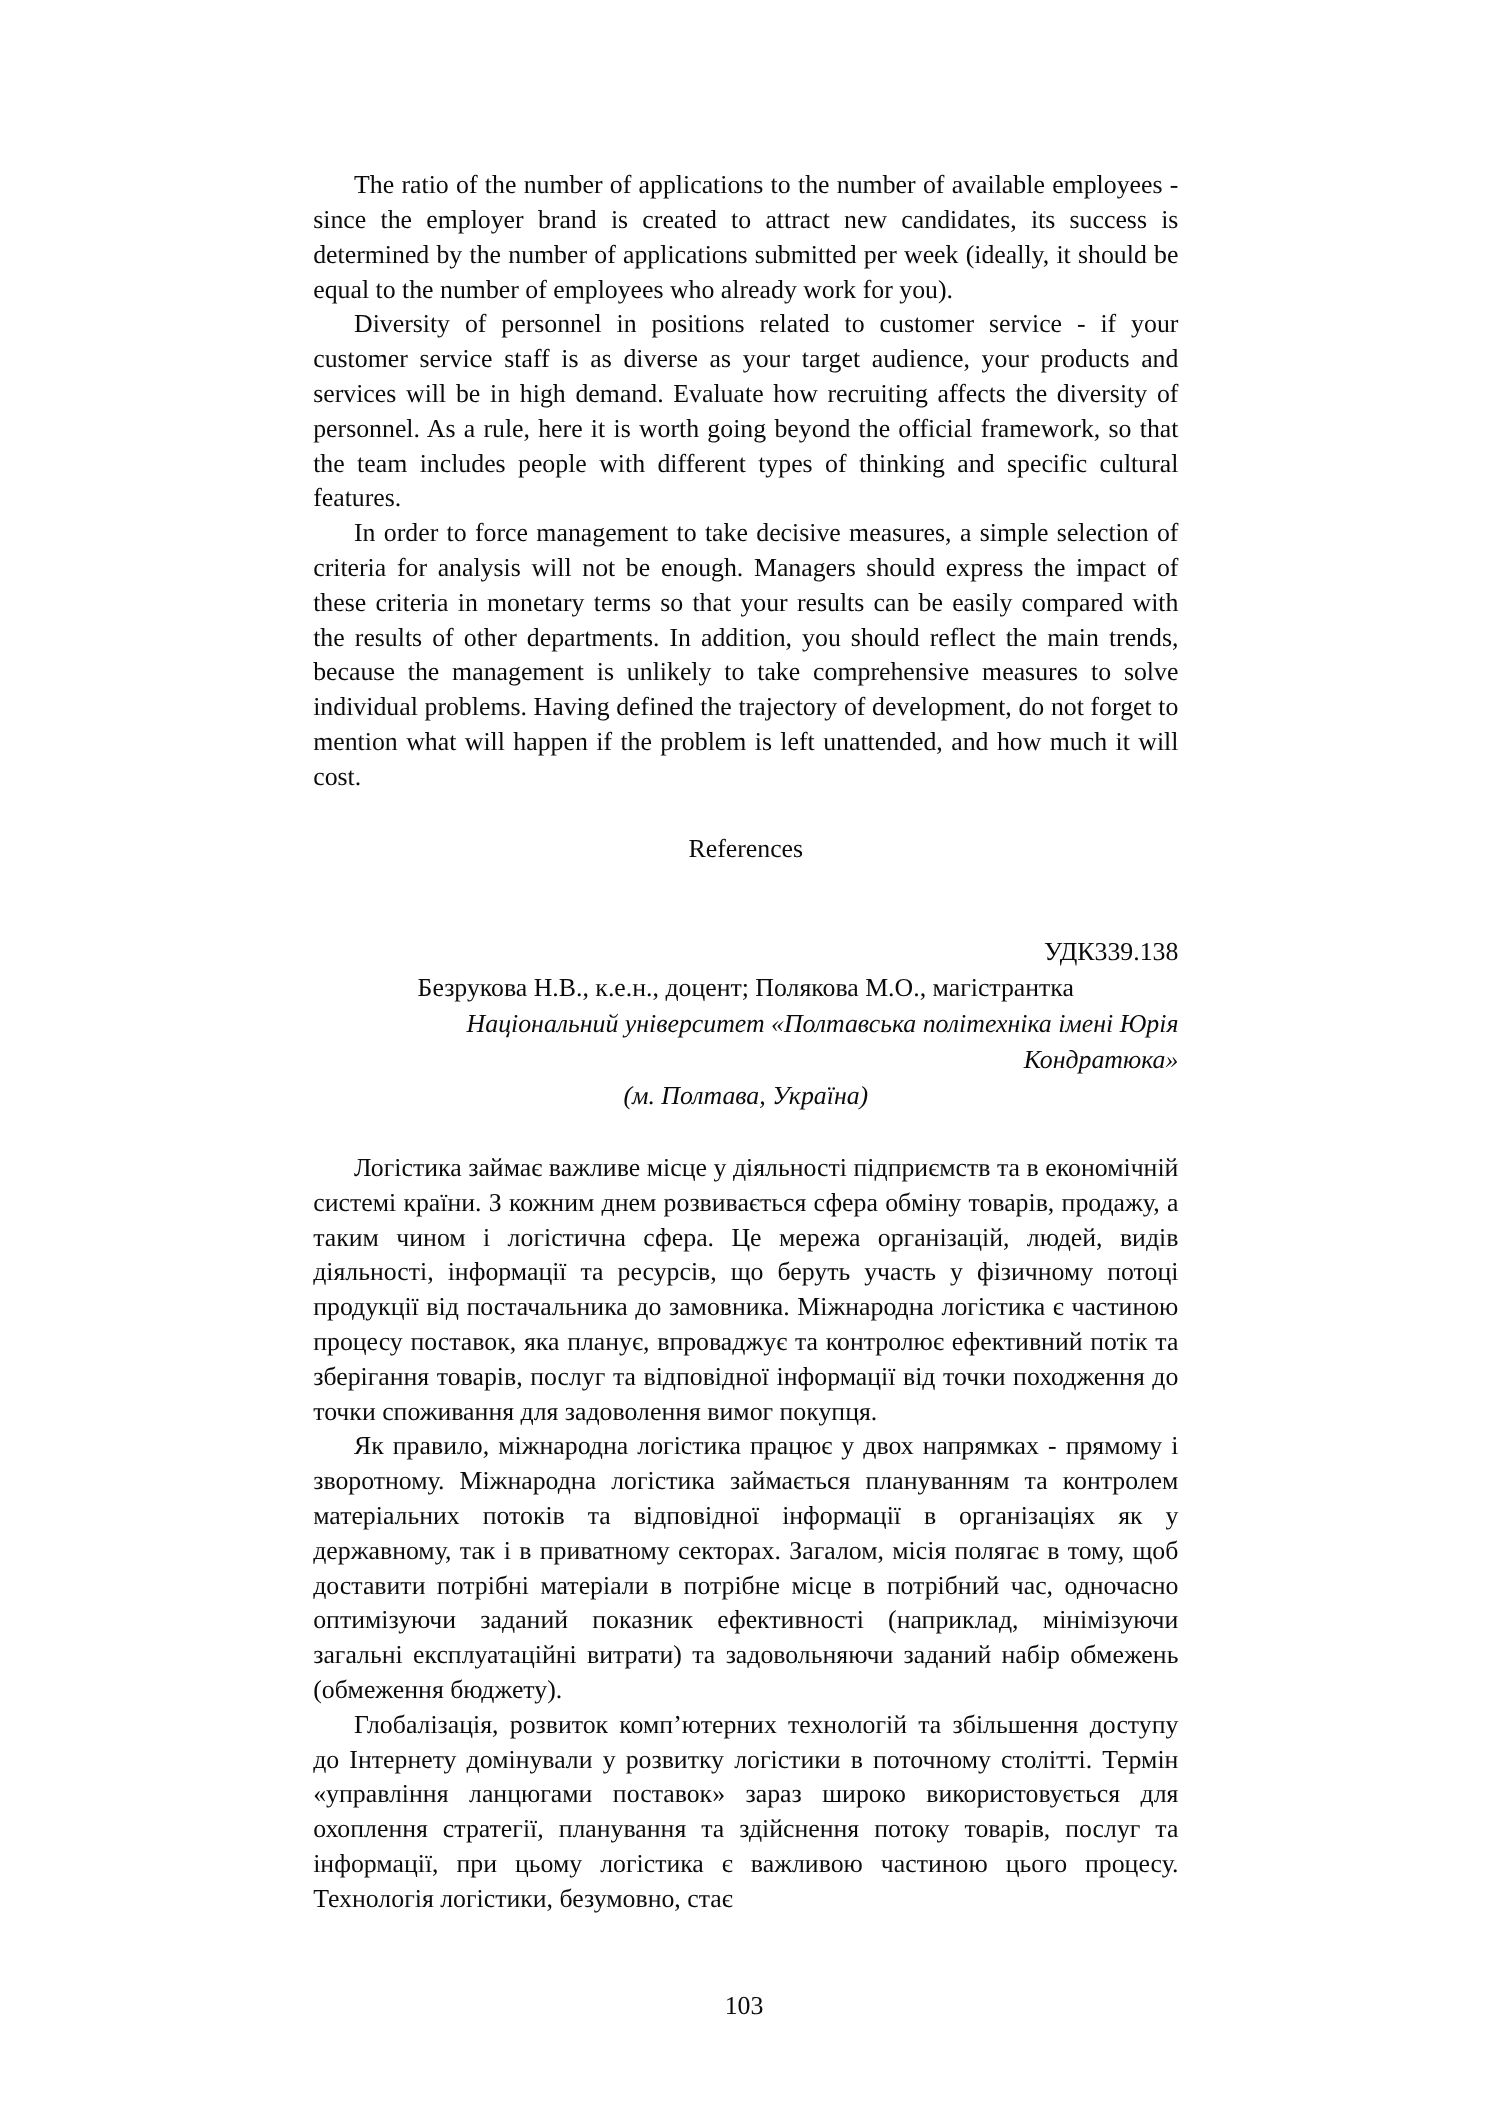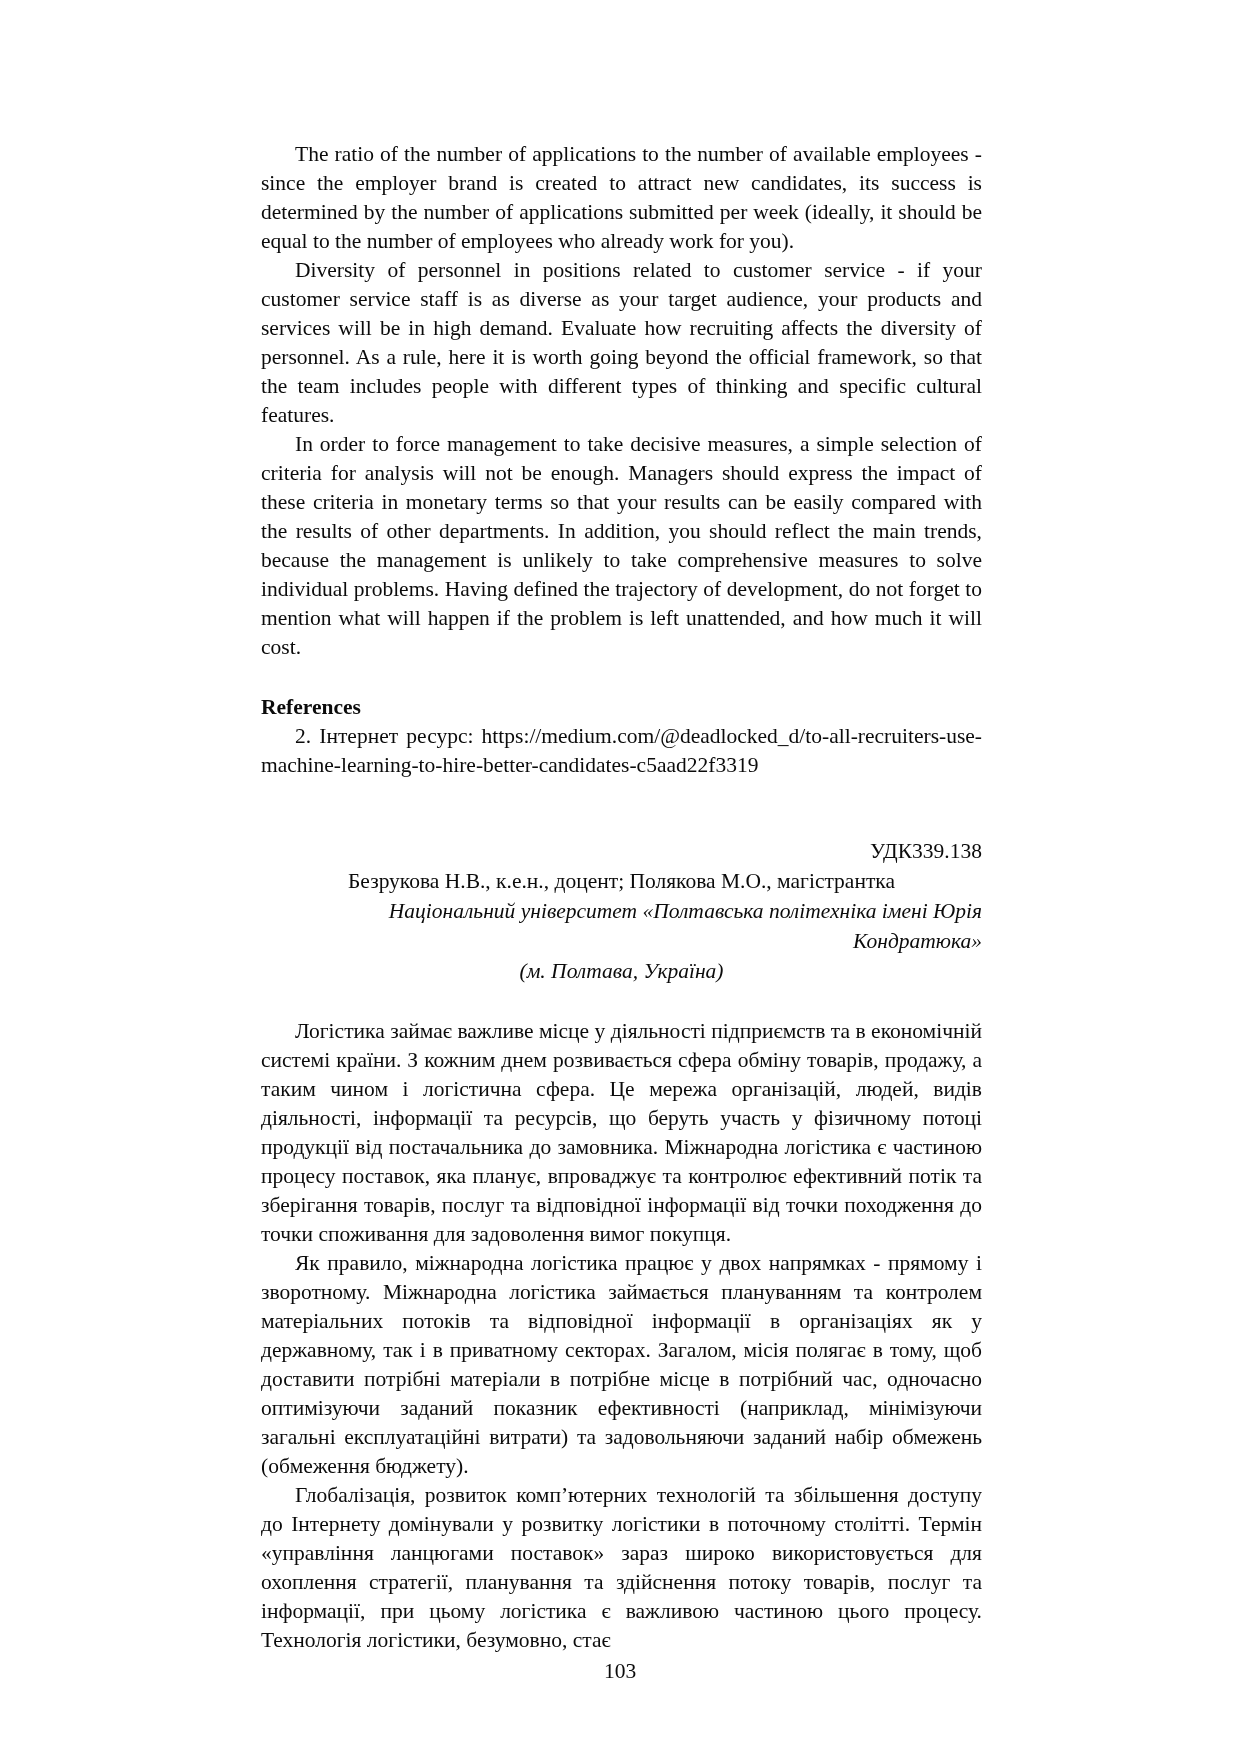--- a/index.html
+++ b/index.html
@@ -20,22 +20,23 @@
     line-height: 29px;
     color: #0b0b0b;
     overflow: hidden;
   }
   .body-p {
     margin: 0;
     text-align: justify;
     text-indent: 34px;
   }
   .refs-heading {
-    margin: 31px 0 0 0;
-    font-weight: bold;
+    margin: 31px 0 12px 0;
+    text-align: center;
+    font-weight: normal;
     font-size: 21.5px;
     line-height: 29px;
   }
   .ref-item {
     margin: 0;
     text-align: justify;
     text-indent: 34px;
     overflow-wrap: break-word;
   }
   .udc {
@@ -83,21 +84,20 @@
 
   <section class="english-section">
     <p class="body-p">The ratio of the number of applications to the number of available employees -since the employer brand is created to attract new candidates, its success is determined by the number of applications submitted per week (ideally, it should be equal to the number of employees who already work for you).</p>
     <p class="body-p">Diversity of personnel in positions related to customer service - if your customer service staff is as diverse as your target audience, your products and services will be in high demand. Evaluate how recruiting affects the diversity of personnel. As a rule, here it is worth going beyond the official framework, so that the team includes people with different types of thinking and specific cultural features.</p>
     <p class="body-p">In order to force management to take decisive measures, a simple selection of criteria for analysis will not be enough. Managers should express the impact of these criteria in monetary terms so that your results can be easily compared with the results of other departments. In addition, you should reflect the main trends, because the management is unlikely to take comprehensive measures to solve individual problems. Having defined the trajectory of development, do not forget to mention what will happen if the problem is left unattended, and how much it will cost.</p>
   </section>
 
   <h3 class="refs-heading">References</h3>
 
   <section class="refs-section">
-    <p class="ref-item">2. Інтернет ресурс: https://medium.com/@deadlocked_d/to-all-recruiters-use-machine-learning-to-hire-better-candidates-c5aad22f3319</p>
   </section>
 
   <div class="udc">УДК339.138</div>
 
   <div class="byline-block">
     <div class="authors">Безрукова Н.В., к.е.н., доцент; Полякова М.О., магістрантка</div>
     <div class="affiliation">Національний університет «Полтавська політехніка імені Юрія Кондратюка»</div>
     <div class="location">(м. Полтава, Україна)</div>
   </div>
 

